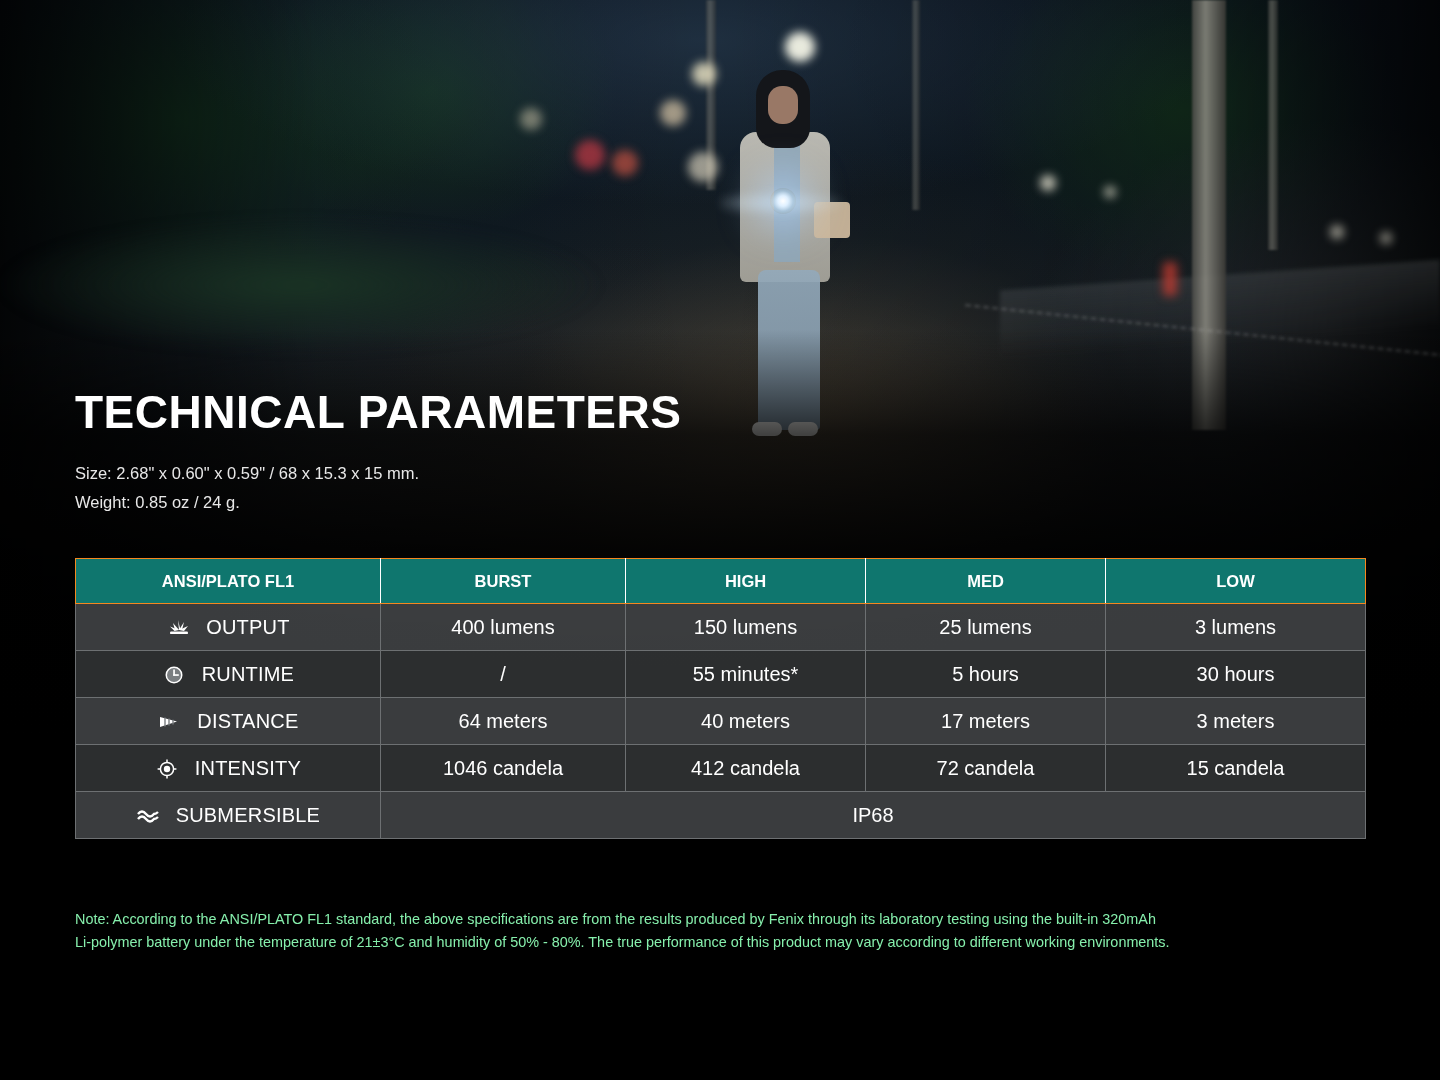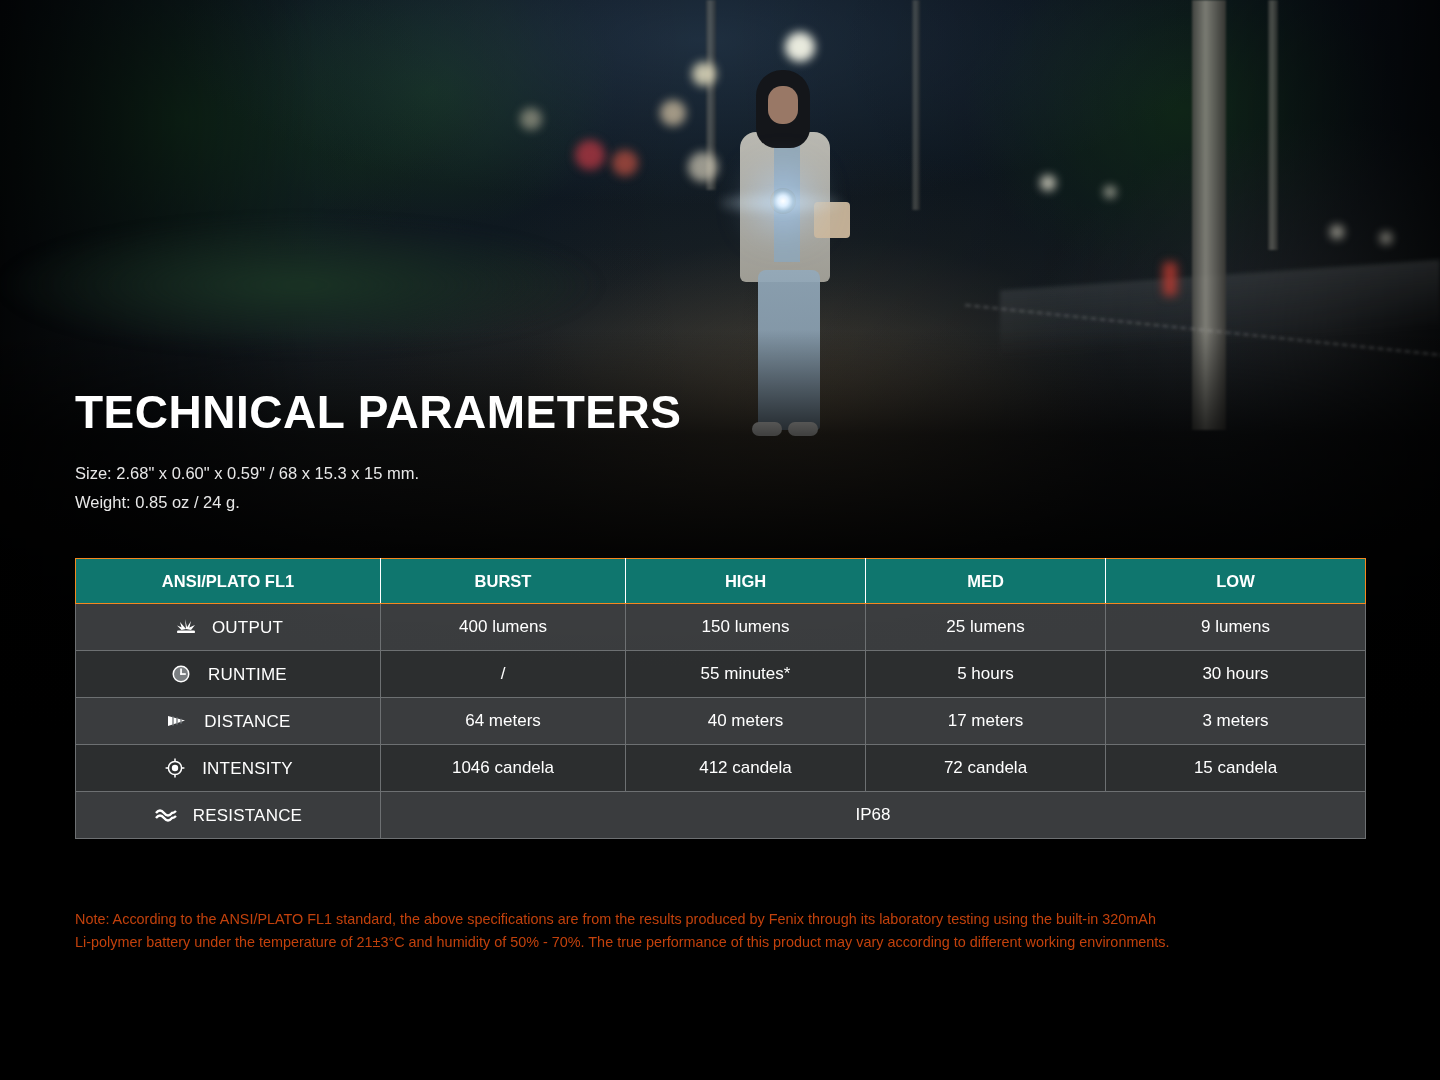--- a/index.html
+++ b/index.html
@@ -180,41 +180,41 @@
     color: #ffffff;
     font-weight: bold;
     font-size: 16.5px;
     height: 44px;
     border-color: #f5871f;
   }
   table.params thead th.first { border-right: 1px solid #ffffff; }
   table.params thead th.mid { border-right: 1px solid #ffffff; }
   table.params tbody td {
     background: rgba(122,126,129,0.48);
-    font-size: 17px;
+    font-size: 20px;
   }
   table.params tbody tr:nth-child(even) td { background: rgba(110,114,117,0.40); }
   td.rowhead {
     text-align: left;
     padding-left: 14px;
     font-weight: bold;
     letter-spacing: .2px;
     white-space: nowrap;
   }
   td.rowhead .ico {
     display: inline-block;
     width: 26px; height: 22px;
     vertical-align: -5px;
     margin-right: 8px;
   }
   .note {
     position: absolute;
     left: 75px; top: 908px;
     width: 1290px;
-    color: #c2410c;
+    color: #86efac;
     font-size: 14.4px;
     line-height: 23px;
   }
 </style>
 </head>
 <body>
 
 <div class="page">
 
   <div class="photo"></div>
@@ -294,21 +294,21 @@
                   <path d="M13 13 L4 9.5 L8.5 14 Z"></path>
                   <rect x="4" y="14.5" width="18" height="2.6" rx="1.2"></rect>
                 </g>
               </svg>
             </span>
             <span>OUTPUT</span>
           </td>
           <td>400 lumens</td>
           <td>150 lumens</td>
           <td>25 lumens</td>
-          <td>9 lumens</td>
+          <td>3 lumens</td>
         </tr>
 
         <tr>
           <td class="rowhead">
             <span class="ico">
               <svg width="26" height="22" viewBox="0 0 26 22">
                 <circle cx="12" cy="11" r="8.5" fill="#ffffff"></circle>
                 <circle cx="12" cy="11" r="7" fill="#7a7e81"></circle>
                 <rect x="11.2" y="5.5" width="1.7" height="6.2" fill="#ffffff"></rect>
                 <rect x="11.2" y="10.2" width="5.6" height="1.7" fill="#ffffff"></rect>
@@ -357,27 +357,27 @@
 
 
         <tr>
           <td class="rowhead">
             <span class="ico">
               <svg width="26" height="22" viewBox="0 0 26 22">
                 <path d="M2 9 Q6 4 10 9 T18 9 Q20 9 22 7" stroke="#ffffff" stroke-width="2.4" fill="none"></path>
                 <path d="M2 14 Q6 9 10 14 T18 14 Q20 14 22 12" stroke="#ffffff" stroke-width="2.4" fill="none"></path>
               </svg>
             </span>
-            <span>RESISTANCE</span>
+            <span>SUBMERSIBLE</span>
           </td>
           <td colspan="4">IP68</td>
         </tr>
 
       </tbody>
     </table>
 
     <div class="note">
       <div>Note: According to the ANSI/PLATO FL1 standard, the above specifications are from the results produced by Fenix through its laboratory testing using the built-in 320mAh</div>
-      <div>Li-polymer battery under the temperature of 21±3°C and humidity of 50% - 70%. The true performance of this product may vary according to different working environments.</div>
+      <div>Li-polymer battery under the temperature of 21±3°C and humidity of 50% - 80%. The true performance of this product may vary according to different working environments.</div>
     </div>
 
   </div>
 </div>
 
 </body></html>

